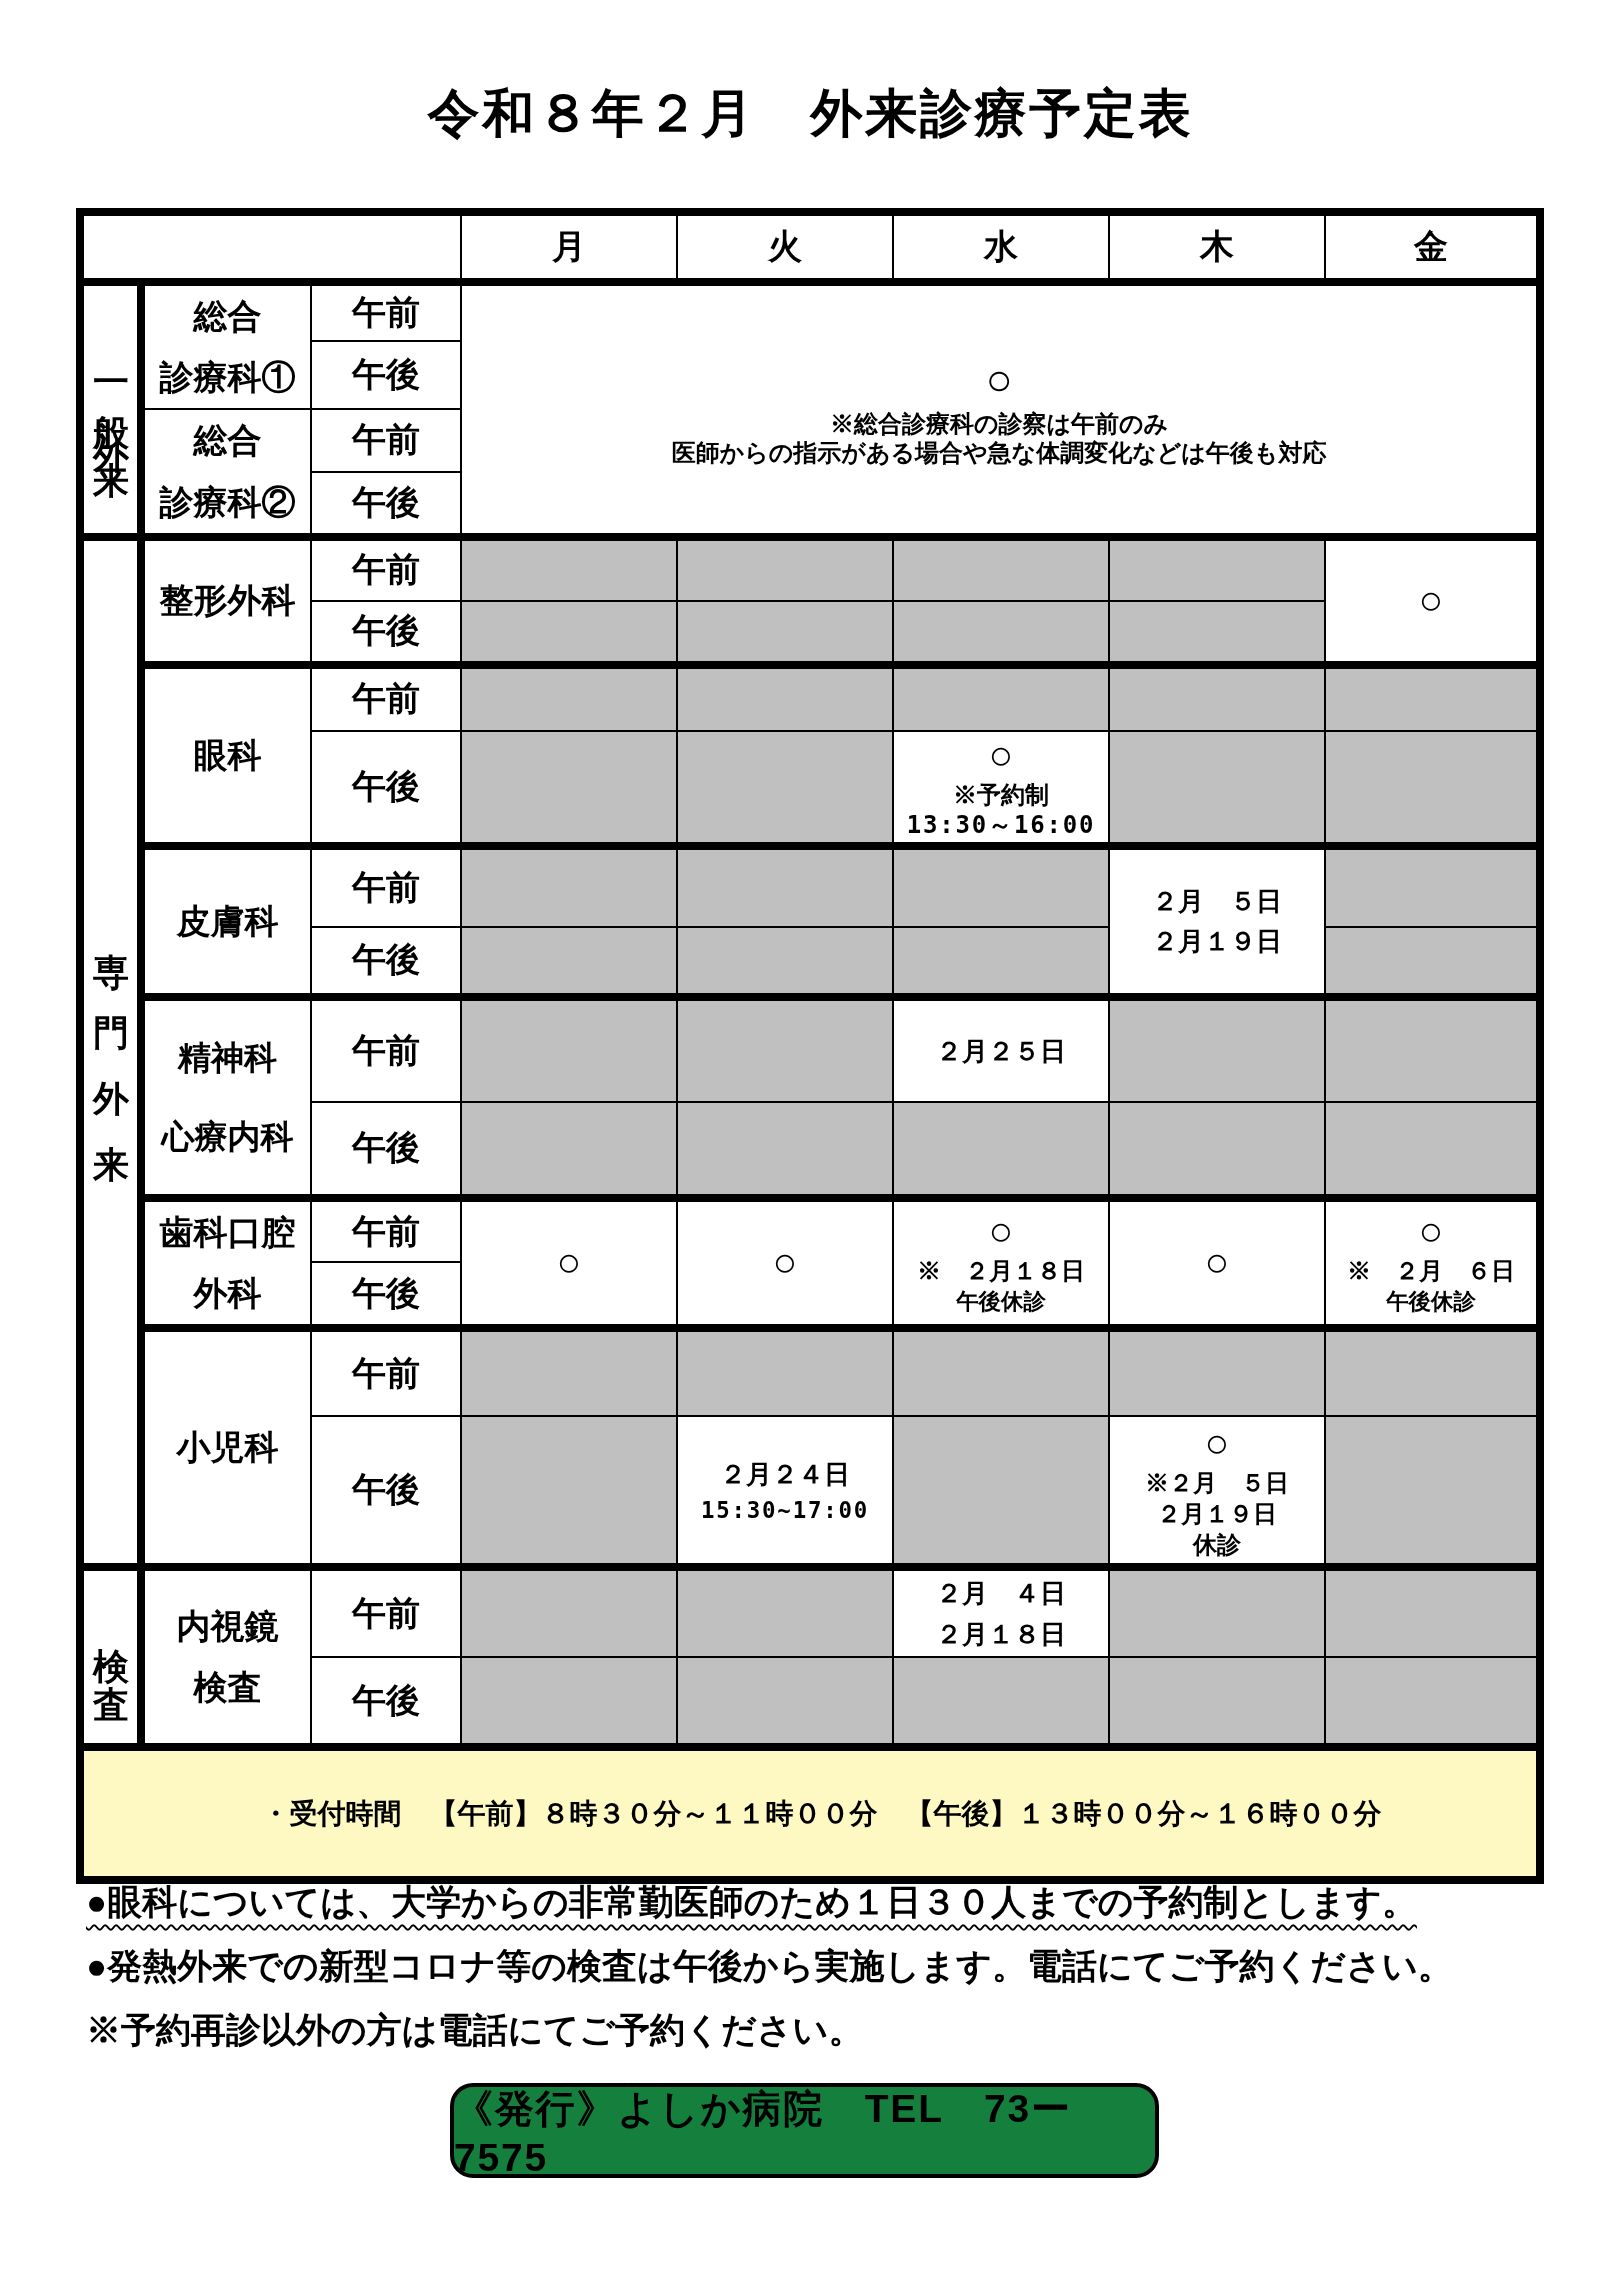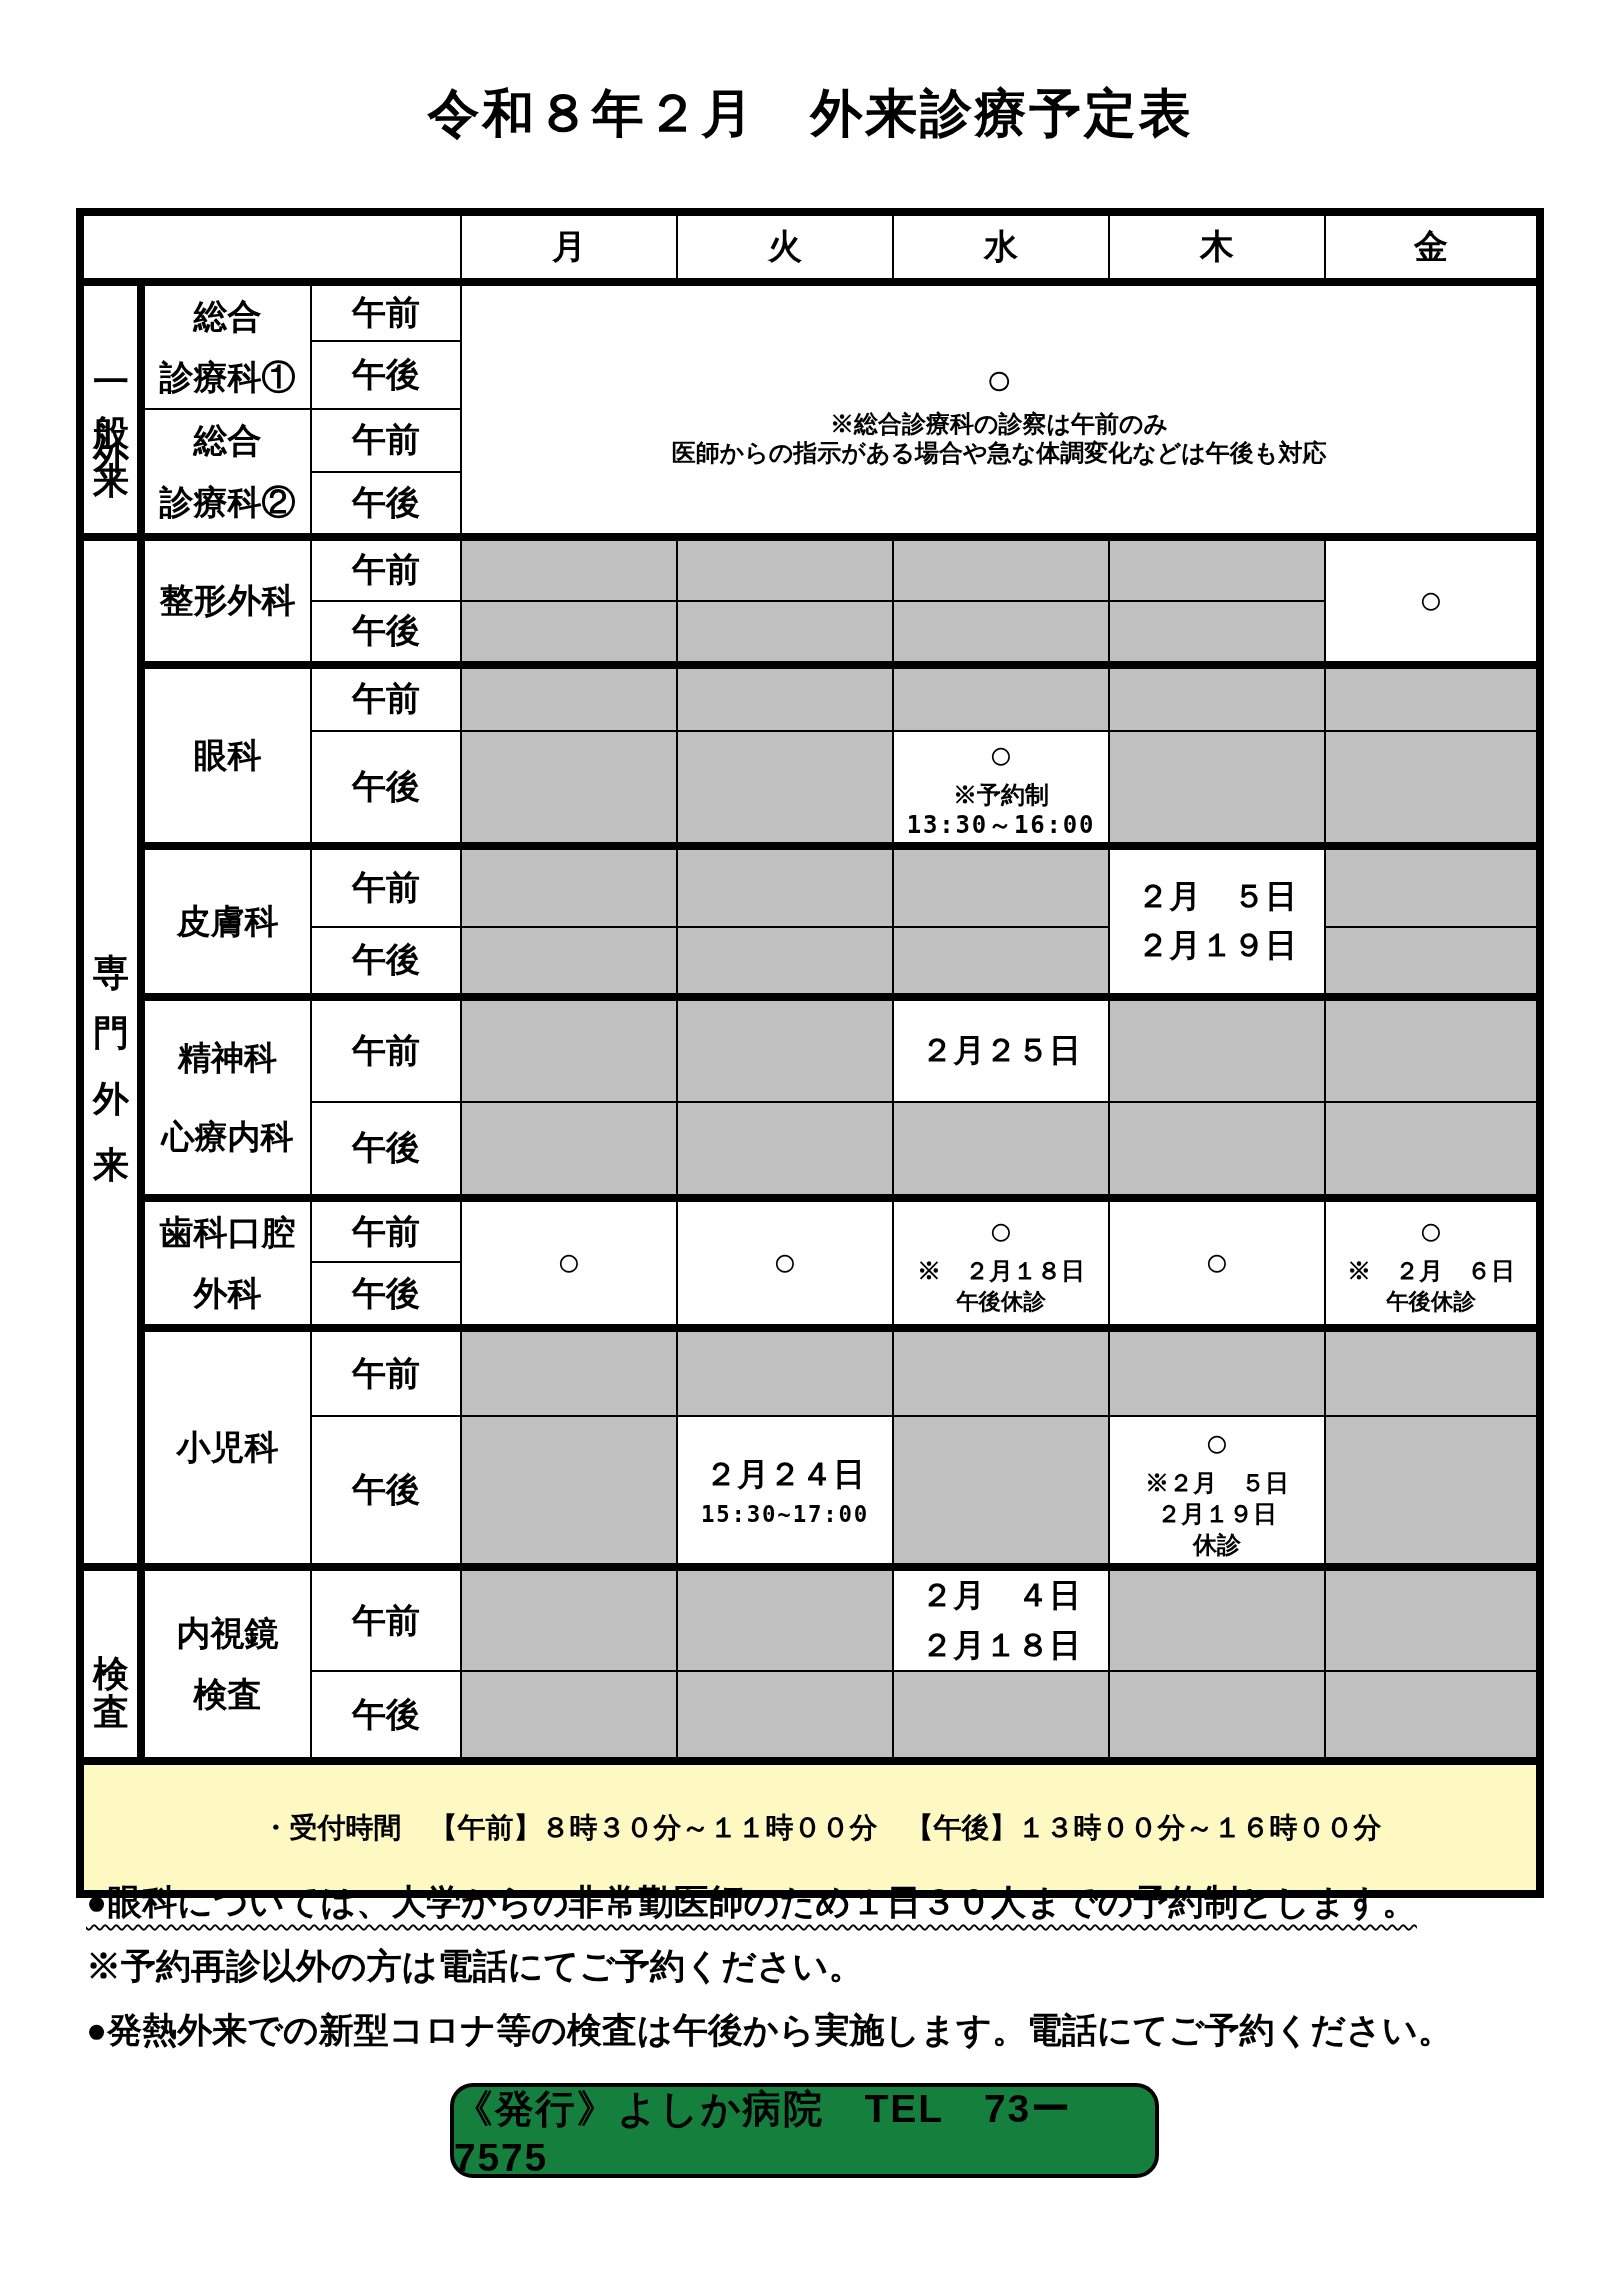--- a/index.html
+++ b/index.html
@@ -41,21 +41,21 @@
   .vlabel {
     writing-mode:vertical-rl; text-orientation:upright;
     font-size:36px; margin:0 auto;
   }
   .vl-general    { letter-spacing:23px; }
   .vl-specialist { letter-spacing:64px; }
   .vl-exam       { letter-spacing:38px; }
 
   .mark      { font-size:41px; line-height:1.15; }
   .mark-big  { font-size:45px; line-height:1.3; }
-  .date      { font-size:32px; line-height:1.55; }
+  .date      { font-size:26px; line-height:1.55; }
   .note-line { font-size:30px; line-height:1.2; }
   .small     { font-size:24px; line-height:1.3; }
   .tiny      { font-size:22.4px; line-height:1.4; }
   .mono      { font-family:"DejaVu Sans Mono", monospace; letter-spacing:1.8px; }
 
   .gen-notice { display:flex; flex-direction:column; justify-content:space-evenly; height:100%; padding:5.4px 0; }
   .gen-notice .note-line { font-size:24px; }
 
   .stack { display:flex; flex-direction:column; justify-content:center; height:100%; }
   .stack > div { width:100%; }
@@ -325,20 +325,20 @@
     </tr>
 
     <tr style="height:133px">
       <td colspan="8" class="reception">・受付時間　【午前】８時３０分～１１時００分　【午後】１３時００分～１６時００分</td>
     </tr>
   </tbody>
     </table>
 
   <div class="notes">
     <div class="note wavy">●眼科については、大学からの非常勤医師のため１日３０人までの予約制とします。</div>
+    <div class="note">●発熱外来での新型コロナ等の検査は午後から実施します。電話にてご予約ください。</div>
     <div class="note">※予約再診以外の方は電話にてご予約ください。</div>
-    <div class="note">●発熱外来での新型コロナ等の検査は午後から実施します。電話にてご予約ください。</div>
   </div>
 
   <div class="publisher">《発行》よしか病院　TEL　73ー7575</div>
 
 </div>
 
 
 </body></html>

